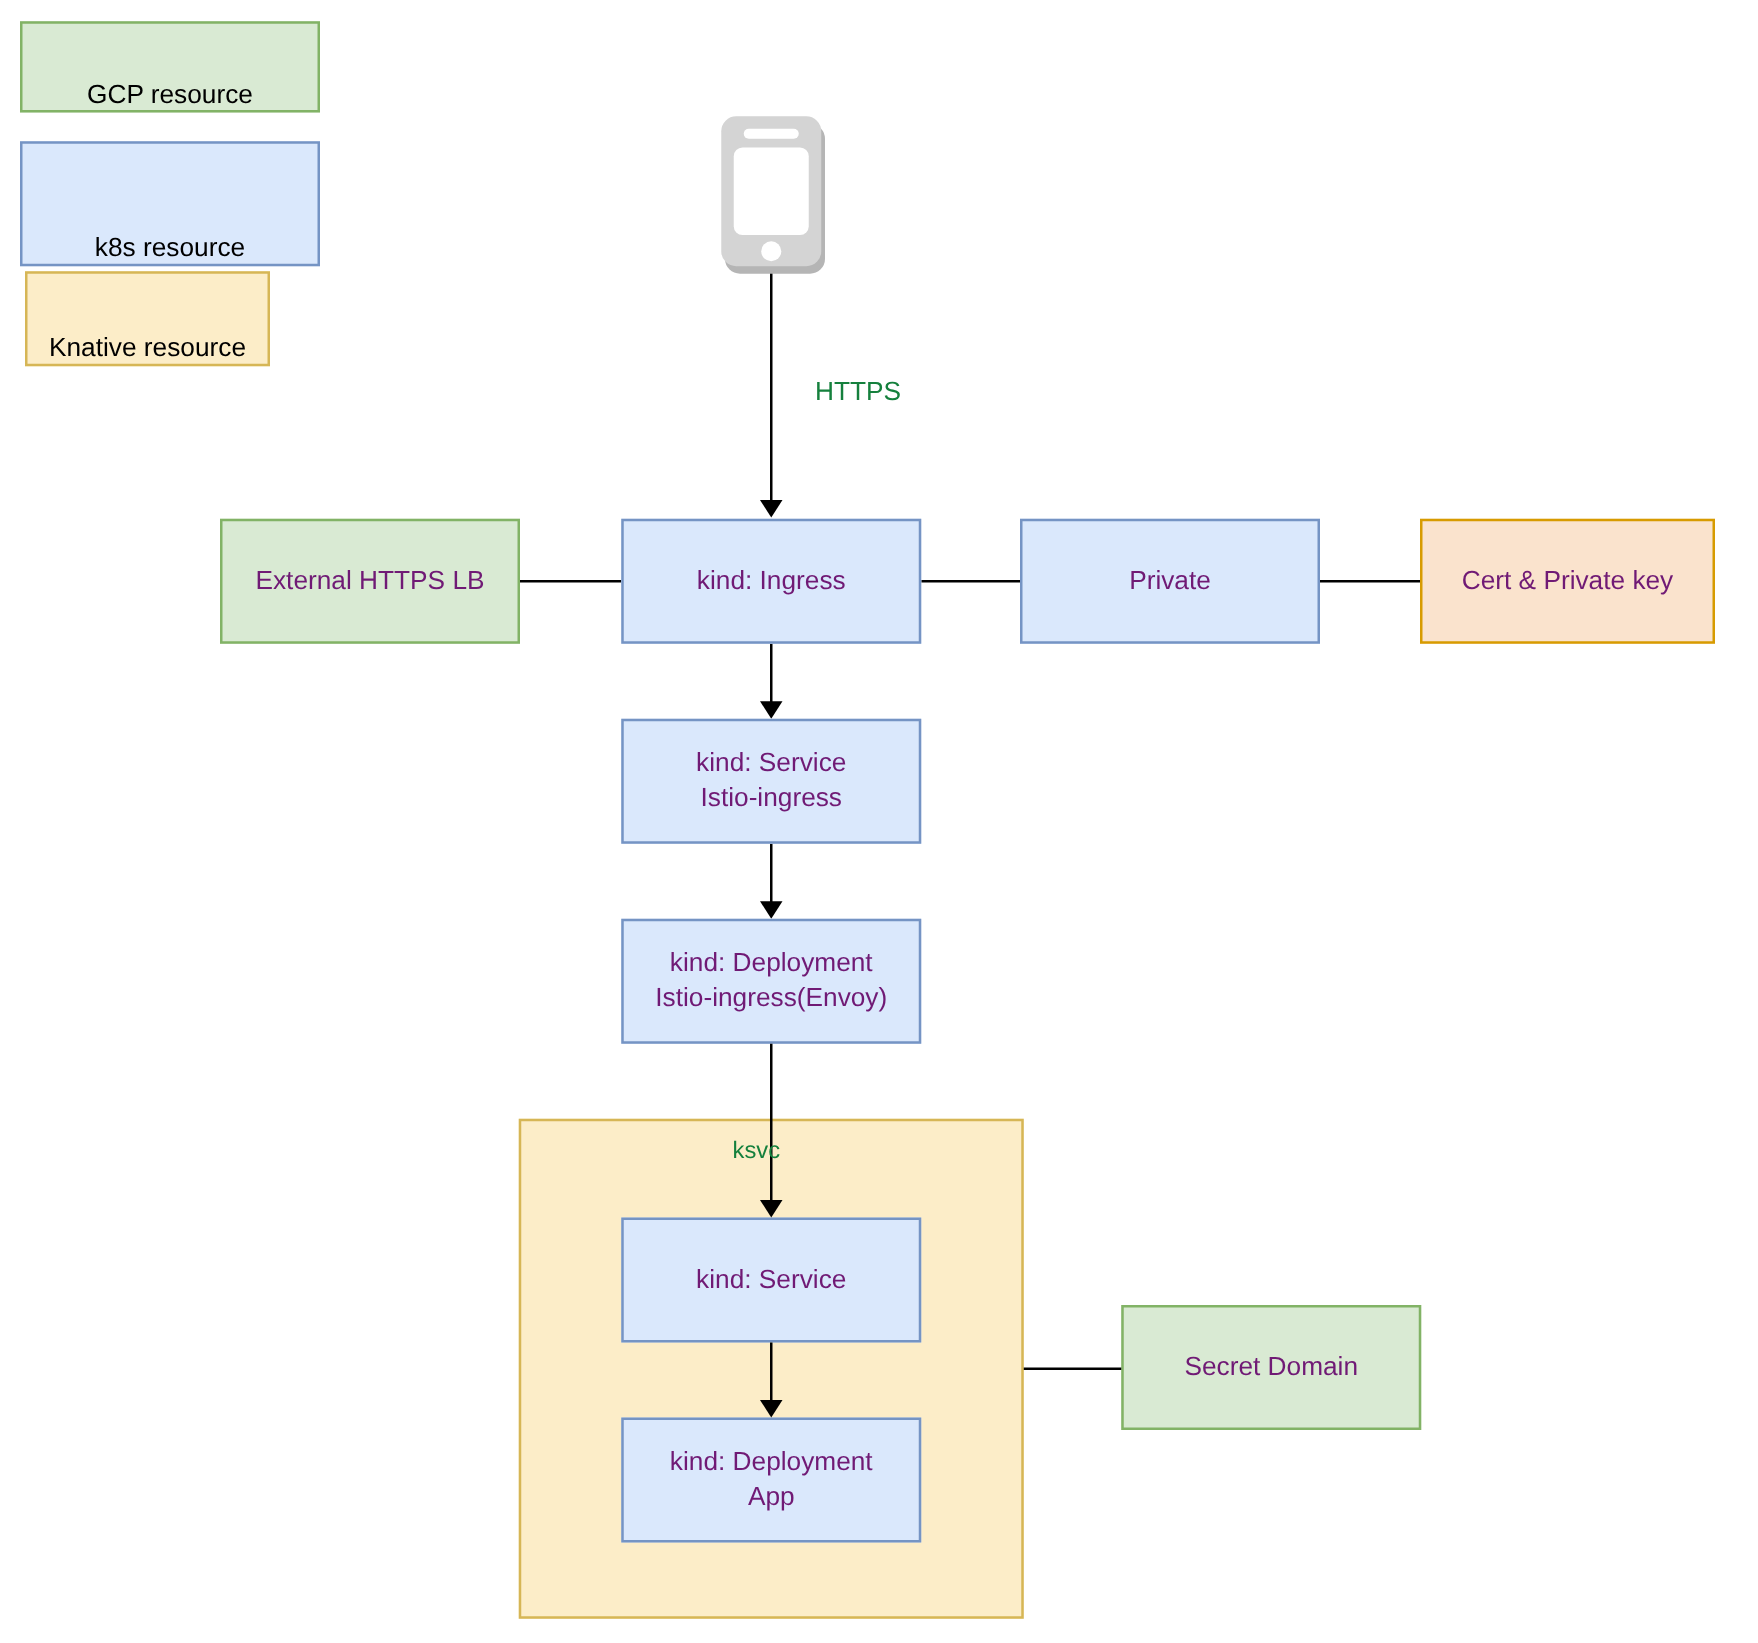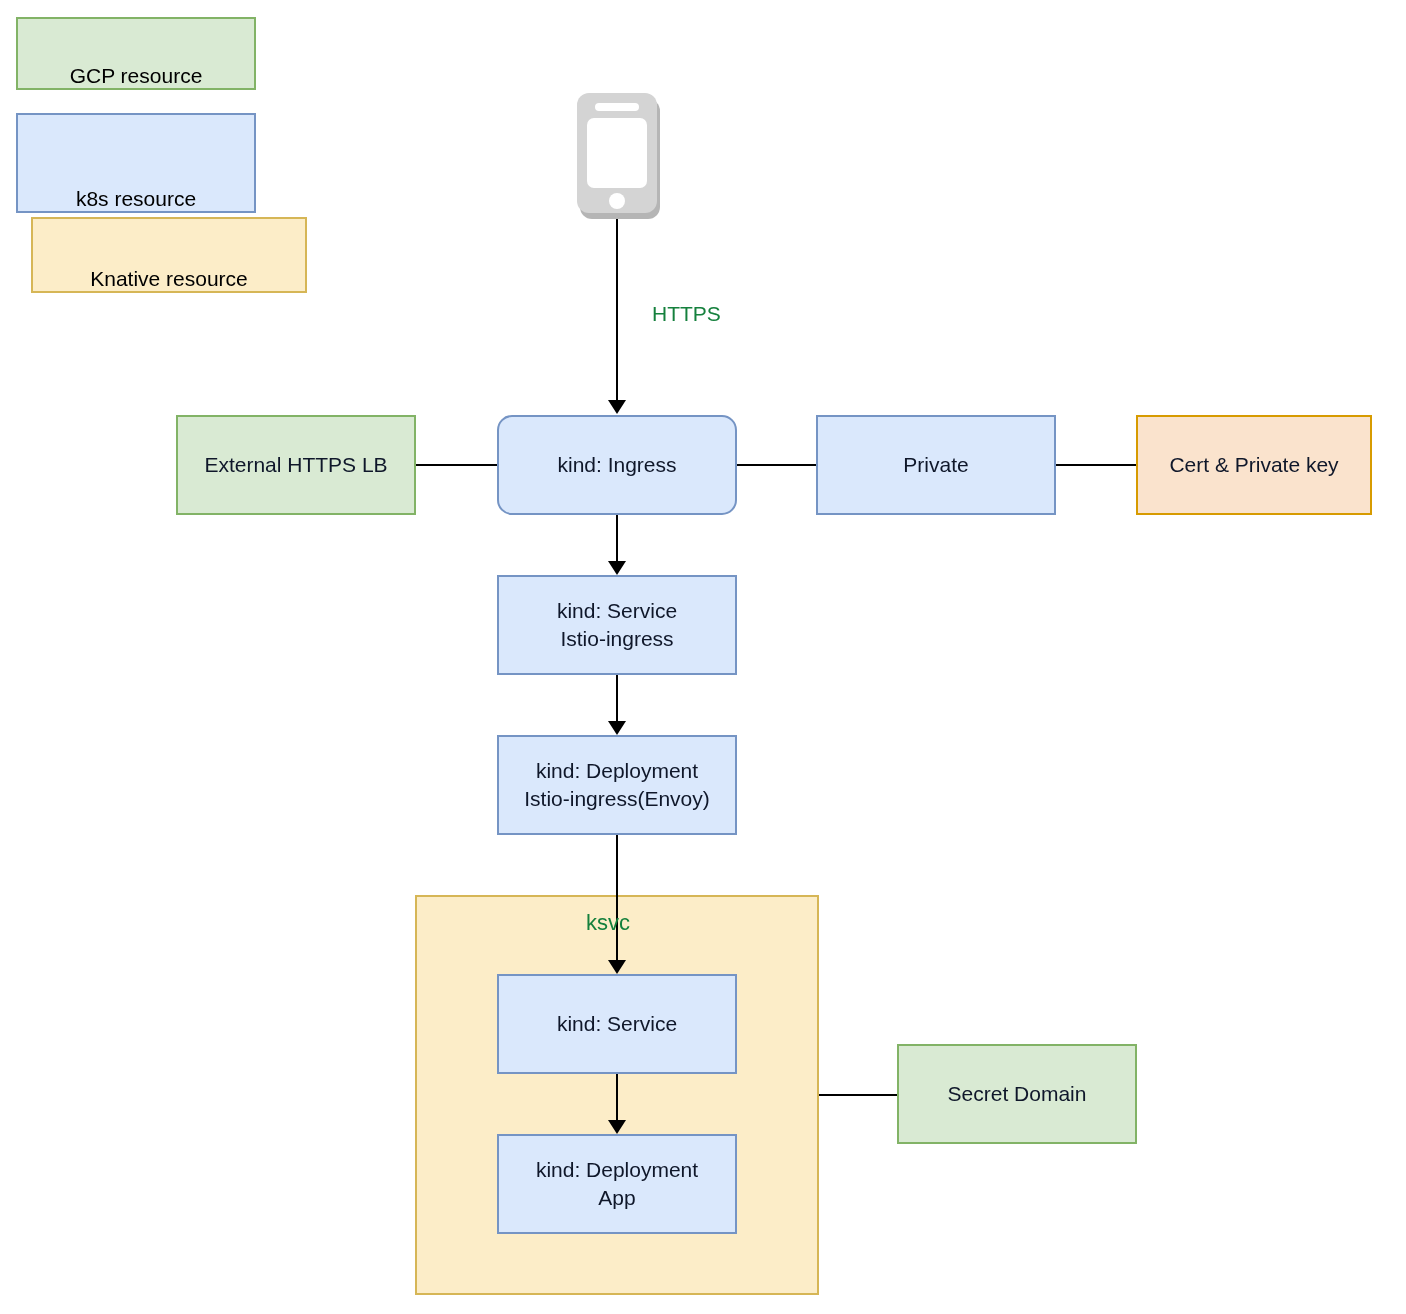--- a/index.html
+++ b/index.html
@@ -20,21 +20,21 @@
   }
   .node {
     position: absolute;
     box-sizing: border-box;
     display: flex;
     align-items: center;
     justify-content: center;
     text-align: center;
     font-size: 21px;
     line-height: 28px;
-    color: #0f172a;
+    color: #701a75;
     border-width: 2px;
     border-style: solid;
     white-space: pre-line;
     z-index: 3;
   }
   .node.gcp {
     background: #d9ead3;
     border-color: #82b366;
   }
   .node.k8s {
@@ -147,21 +147,21 @@
 <div id="canvas">
 
   <div class="legend-node gcp" style="left:16px; top:17px; width:240px; height:73px; background:#d9ead3; border-color:#82b366;">
     <span>GCP resource</span>
   </div>
 
   <div class="legend-node k8s" style="left:16px; top:113px; width:240px; height:100px; background:#dae8fc; border-color:#7594c4;">
     <span>k8s resource</span>
   </div>
 
-  <div class="legend-node knative" style="left:31px; top:217px; width:276px; height:76px; background:#fcedc8; border-color:#d6b656;">
+  <div class="legend-node knative" style="left:20px; top:217px; width:196px; height:76px; background:#fcedc8; border-color:#d6b656;">
     <span>Knative resource</span>
   </div>
 
   <div class="group-box" style="left:415px; top:895px; width:404px; height:400px;"></div>
 
   <div class="edge-line edge-v" style="left:616px; top:214px; height:190px;"></div>
   <div class="arrowhead" style="left:608px; top:400px;"></div>
   <div class="edge-label" style="left:652px; top:302px;">HTTPS</div>
 
   <div class="edge-line edge-h" style="left:416px; top:464px; width:81px;"></div>
@@ -172,41 +172,41 @@
 
   <div class="edge-line edge-v" style="left:616px; top:515px; height:50px;"></div>
   <div class="arrowhead" style="left:608px; top:561px;"></div>
 
   <div class="edge-line edge-v" style="left:616px; top:675px; height:50px;"></div>
   <div class="arrowhead" style="left:608px; top:721px;"></div>
 
   <div class="edge-line edge-v" style="left:616px; top:835px; height:129px; z-index:4;"></div>
   <div class="arrowhead" style="left:608px; top:960px; z-index:4;"></div>
 
-  <div class="edge-label" style="left:586px; top:910px; font-size:22px; z-index:5;">ksvc</div>
+  <div class="edge-label" style="left:586px; top:910px; font-size:19px; z-index:5;">ksvc</div>
 
   <div class="edge-line edge-v" style="left:616px; top:1074px; height:50px; z-index:4;"></div>
   <div class="arrowhead" style="left:608px; top:1120px; z-index:4;"></div>
 
   <div class="edge-line edge-h" style="left:819px; top:1094px; width:78px; z-index:4;"></div>
 
   <div class="phone" style="left:577px; top:93px; width:84px; height:126px;">
     <div class="phone-shadow"></div>
     <div class="phone-body">
       <div class="phone-speaker"></div>
       <div class="phone-screen"></div>
       <div class="phone-home"></div>
     </div>
   </div>
 
   <div class="node gcp" style="left:176px; top:415px; width:240px; height:100px;">
     <span>External HTTPS LB</span>
   </div>
 
-  <div class="node k8s" style="left:497px; top:415px; width:240px; height:100px;border-radius:15px;">
+  <div class="node k8s" style="left:497px; top:415px; width:240px; height:100px;">
     <span>kind: Ingress</span>
   </div>
 
   <div class="node k8s" style="left:816px; top:415px; width:240px; height:100px;">
     <span>Private</span>
   </div>
 
   <div class="node cert" style="left:1136px; top:415px; width:236px; height:100px;">
     <span>Cert &amp; Private key</span>
   </div>

